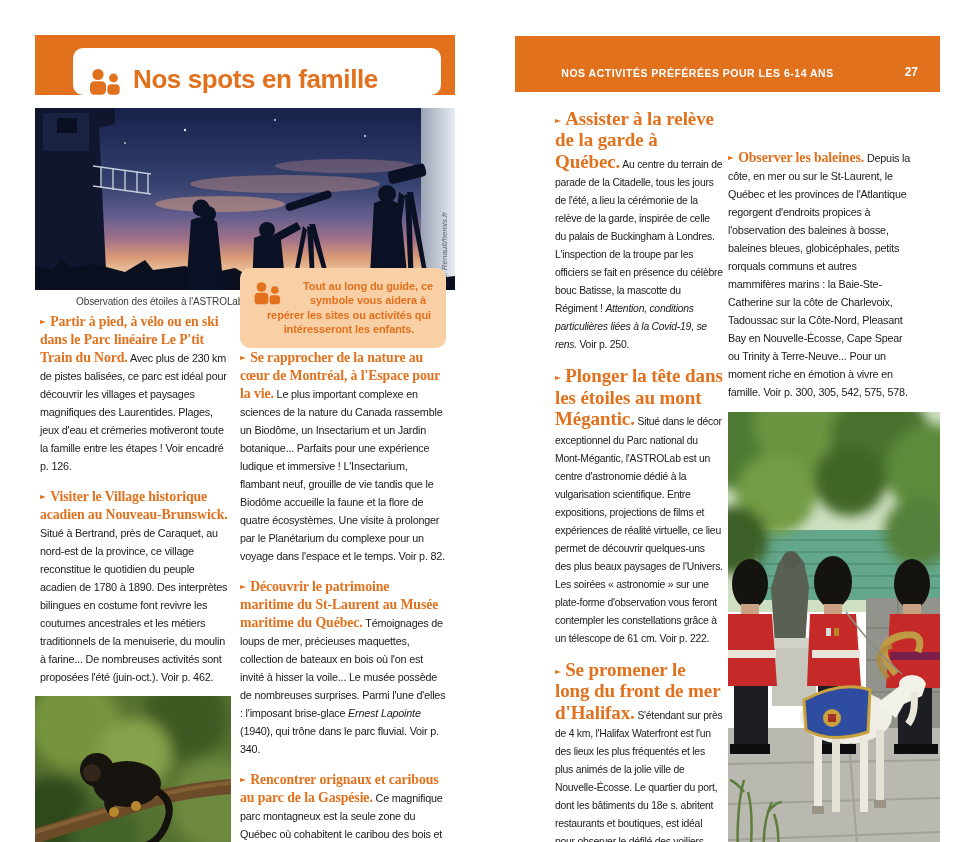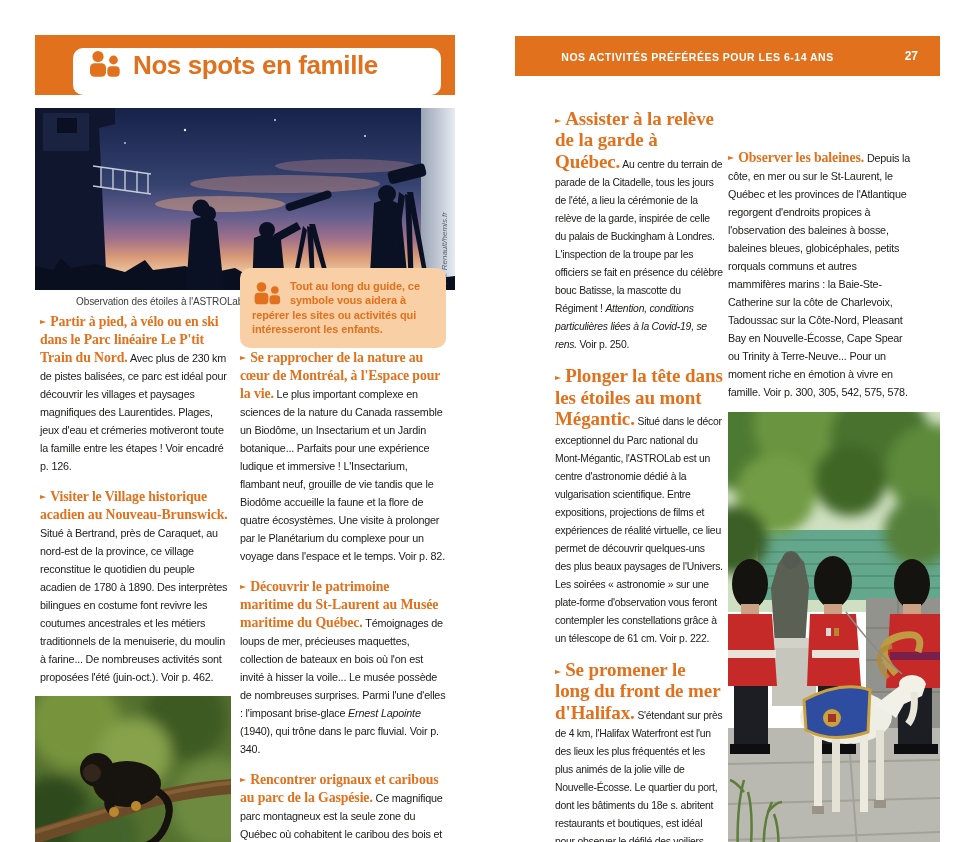--- a/index.html
+++ b/index.html
@@ -7,26 +7,26 @@
     --peach:#f9cfa6;
     --ink:#20201e;
   }
   *{margin:0;padding:0;box-sizing:border-box;}
   body{background:#fff;font-family:"Liberation Sans",sans-serif;}
   .canvas{position:relative;width:964px;height:842px;background:#ffffff;overflow:hidden;}
 
   
   .lp-bar{position:absolute;left:35px;top:35px;width:420px;height:60px;background:var(--orange);}
   .lp-box{position:absolute;left:38px;top:13px;right:14px;bottom:0;background:#fff;border-radius:10px;
-          display:flex;align-items:flex-start;gap:10px;padding:2px 10px 0 14px;}
+          display:flex;align-items:flex-end;gap:10px;padding:2px 10px 0 14px;}
   .lp-title{font-size:26px;font-weight:bold;color:var(--orange);letter-spacing:-0.4px;white-space:nowrap;}
   .fam-icon{fill:var(--orange);flex:0 0 auto;}
 
   
-  .rp-bar{position:absolute;left:515px;top:36px;width:425px;height:40px;background:var(--orange);}
+  .rp-bar{position:absolute;left:515px;top:36px;width:425px;height:56px;background:var(--orange);}
   .rp-title{position:absolute;left:0;right:60px;bottom:13px;text-align:center;color:#fff;
             font-size:10.5px;font-weight:bold;letter-spacing:0.5px;}
   .rp-num{position:absolute;right:22px;bottom:13px;color:#fff;font-size:12px;font-weight:bold;}
 
   
   .photo{display:block;overflow:hidden;}
   .photo svg{display:block;width:100%;height:100%;}
   .photo-stars{position:absolute;left:35px;top:108px;width:420px;height:182px;}
   .credit-vert{position:absolute;right:6px;bottom:6px;writing-mode:vertical-rl;transform:rotate(180deg);
                font-size:8px;font-style:italic;color:#40465233;color:#3f4550;opacity:.8;}
@@ -47,21 +47,21 @@
      font-size:13.8px;line-height:1.13;letter-spacing:-0.1px;}
   .bd{font-size:10.8px;line-height:1.22;color:var(--ink);letter-spacing:-0.2px;}
   .bd-it{font-style:italic;}
   .col-r1 .h{font-size:19px;}
   .col-r1 .bd{font-size:10.4px;letter-spacing:-0.25px;line-height:1.22;}
   .bul{font-family:"DejaVu Sans",sans-serif;font-size:8px;color:var(--orange);
        margin-right:4px;vertical-align:2px;}
 
   
   .callout{background:var(--peach);border-radius:10px;padding:11px 0 12px 12px;
-           color:var(--orange);font-weight:bold;font-size:11px;line-height:1.3;letter-spacing:-0.1px;}
+           color:var(--orange);font-weight:bold;font-size:11px;line-height:1.3;letter-spacing:-0.1px;text-align:center;}
   .callout .fam-icon{float:left;margin:2px 7px 2px 0;}
 
   
   .photo-biodome{width:196px;height:158px;margin-top:11px;}
 
   
   .photo-goat{width:212px;height:446px;margin-top:12px;}
 </style>
 </head>
 <body>

